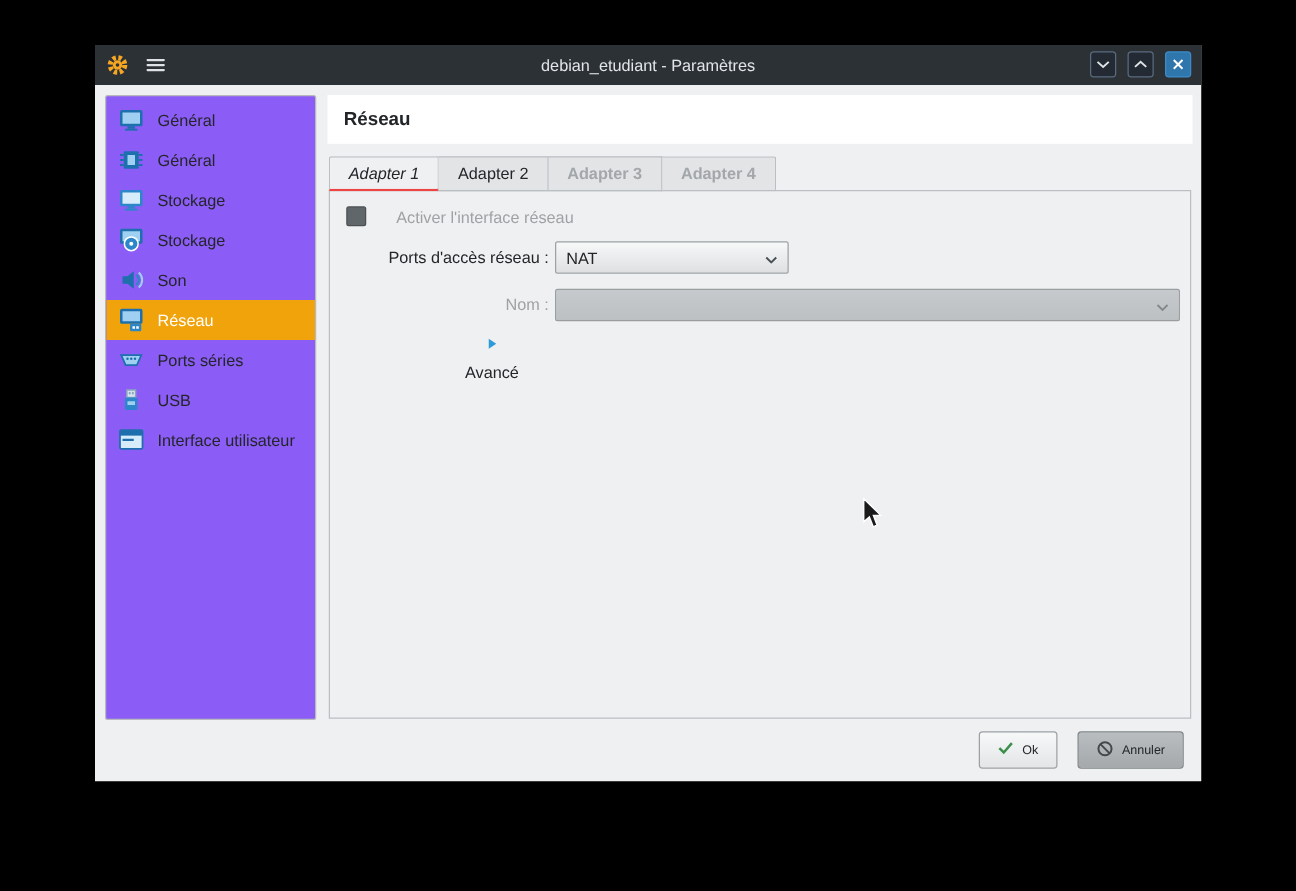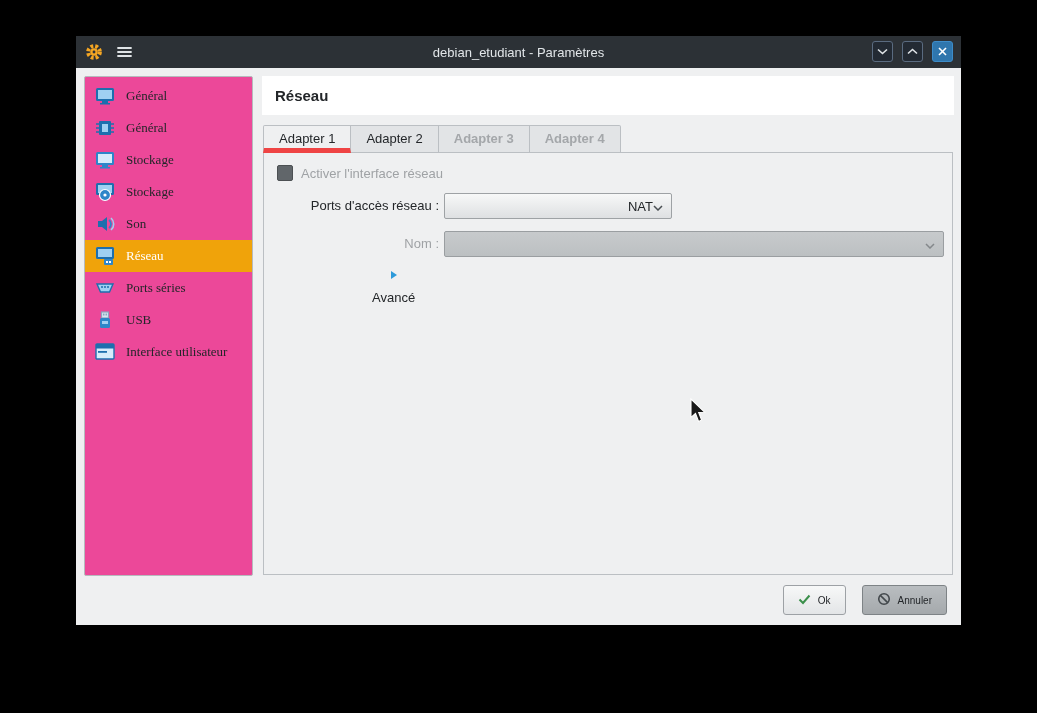--- a/index.html
+++ b/index.html
@@ -27,22 +27,22 @@
   .win-buttons { position:absolute; right:8px; top:5px; display:flex; gap:9px; }
   .win-btn {
     width:21px; height:21px; display:flex; align-items:center; justify-content:center;
     border:1px solid #5a6b80; border-radius:3px; background:#232a33; cursor:default;
   }
   .win-btn.close { background:#2f76ad; border-color:#3d8cc9; }
 
   
   .sidebar {
     position:absolute; left:8px; top:40px; width:169px; height:500px;
-    background:#ec4899; border:1px solid #b6babd; border-radius:2px;
-    padding-top:3px; overflow:hidden;font-family:Liberation Serif, serif;
+    background:#8b5cf6; border:1px solid #b6babd; border-radius:2px;
+    padding-top:3px; overflow:hidden;
   }
   .sidebar-item {
     height:32px; display:flex; align-items:center; gap:10px;
     padding-left:9px; color:#232629; cursor:default; white-space:nowrap;
   }
   .sidebar-item.selected { background:#f0a30a; color:#fff; }
   .sb-icon { width:22px; height:22px; flex:0 0 22px; display:inline-flex; }
 
   
   .main-header {
@@ -51,49 +51,49 @@
   }
   .main-header-title { font-size:15px; font-weight:bold; color:#232629; }
 
   .tabbar { position:absolute; left:187px; top:89px; display:flex; z-index:2; }
   .tab {
     height:28px; line-height:26px; padding:0 15px; background:#e2e4e6;
     border:1px solid #bbbfc3; border-left:none; color:#232629; cursor:default;
   }
   .tab:first-child { border-left:1px solid #bbbfc3; border-top-left-radius:2px; }
   .tab:last-child { border-top-right-radius:2px; }
-  .tab.active { background:#eff0f1; border-bottom:5px solid #ef4444; }
+  .tab.active { background:#eff0f1; border-bottom:2px solid #ef4444;font-style:italic; }
   .tab.disabled { color:#a4a7aa;font-weight:bold; }
 
   .content-frame {
     position:absolute; left:187px; top:116px; width:690px; height:423px;
     background:#eff0f1; border:1px solid #bbbfc3; z-index:1;
   }
 
-  .checkbox-row { position:absolute; left:13px; top:12px; display:flex; align-items:center; gap:8px; }
+  .checkbox-row { position:absolute; left:13px; top:12px; display:flex; align-items:center; gap:24px; }
   .checkbox {
     width:16px; height:16px; border:1px solid #4c5053; border-radius:2px;
     background:#61666a;
   }
   .label-disabled { color:#9fa2a5; }
 
   .form-label {
     position:absolute; left:0; width:175px; text-align:right;
     height:26px; line-height:26px;
   }
   .combo {
     position:absolute; height:26px; border:1px solid #9ea2a5; border-radius:2px;
     background:linear-gradient(#f7f8f8,#dee0e2);
     display:flex; align-items:center; justify-content:space-between;
     padding:0 8px; cursor:default;
   }
   .combo.disabled {
     background:linear-gradient(#c7cacc,#bcc0c2); border-color:#9a9ea1;
   }
-  .combo-mode { left:180px; top:40px; width:228px;justify-content:flex-end; }
+  .combo-mode { left:180px; top:40px; width:187px; }
   .combo-name { left:180px; top:78px; width:500px; }
 
   .advanced { position:absolute; left:108px; top:115px; display:flex; align-items:center; gap:7px; cursor:default;flex-direction:column; }
 
   
   .footer-buttons { position:absolute; right:14px; bottom:10px; display:flex; gap:16px; }
   .btn {
     height:30px; display:inline-flex; align-items:center; gap:7px; padding:0 14px;
     border:1px solid #9da1a5; border-radius:3px;
     background:linear-gradient(#f7f8f8,#e3e5e7); color:#232629; font-size:10px; cursor:default;

